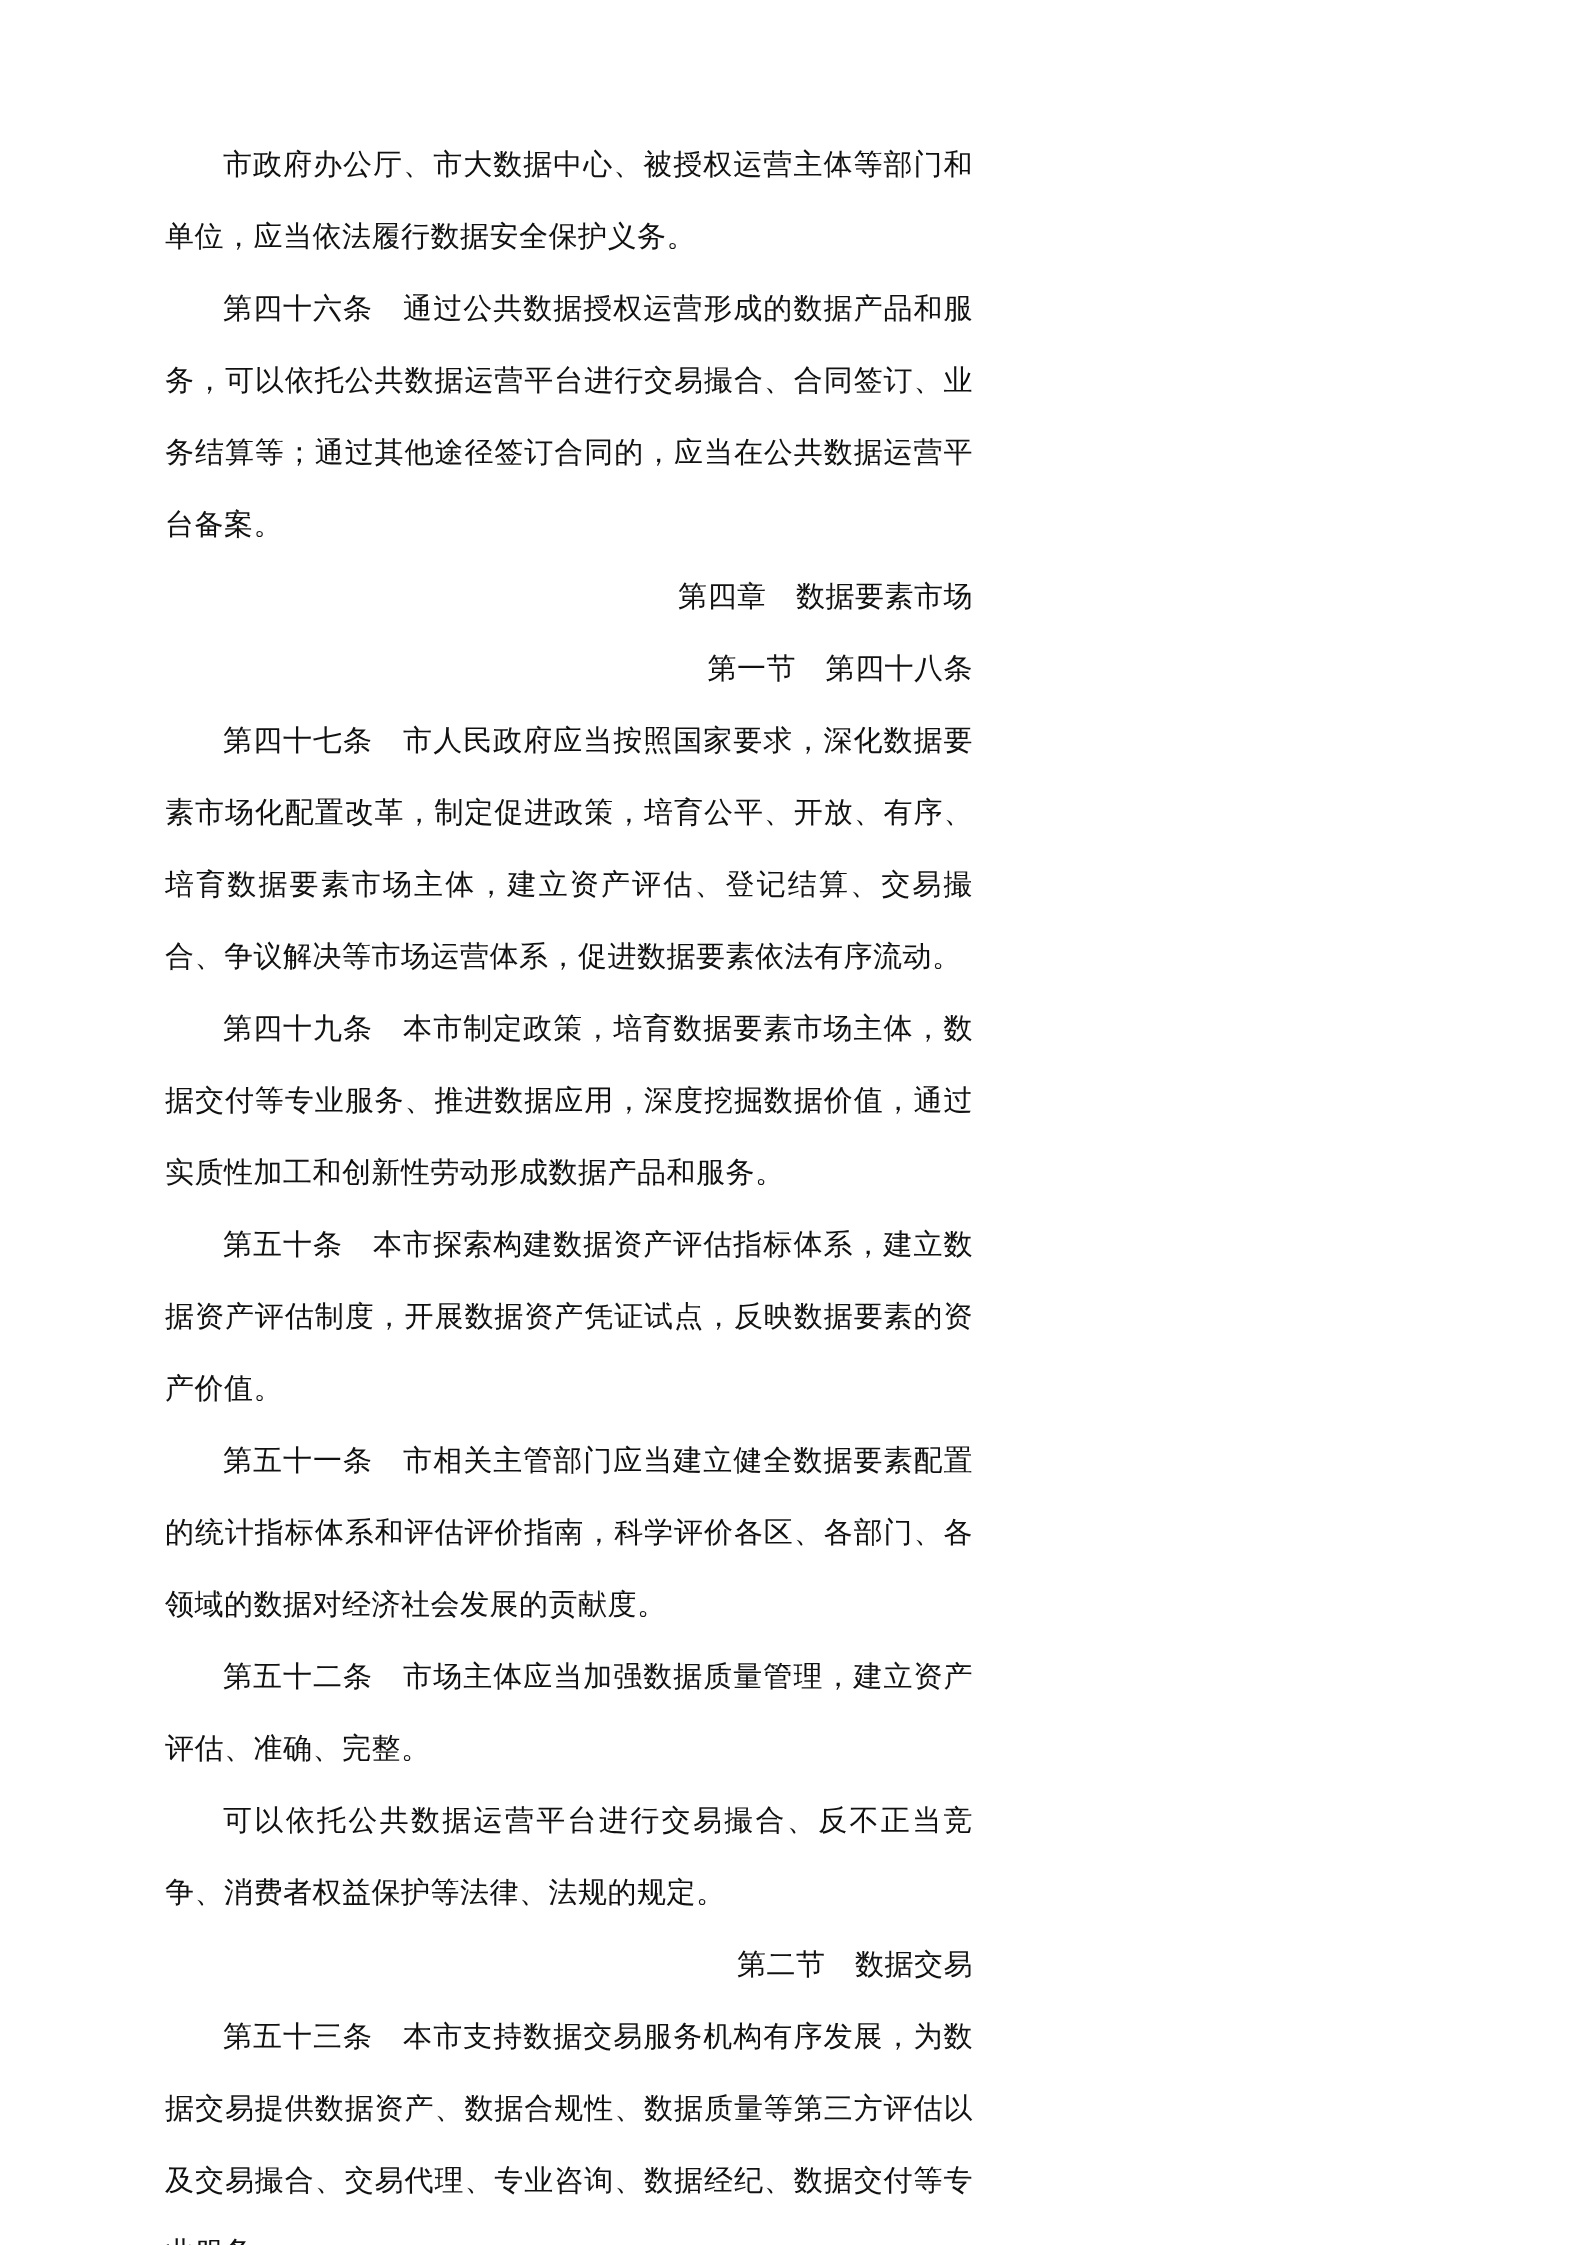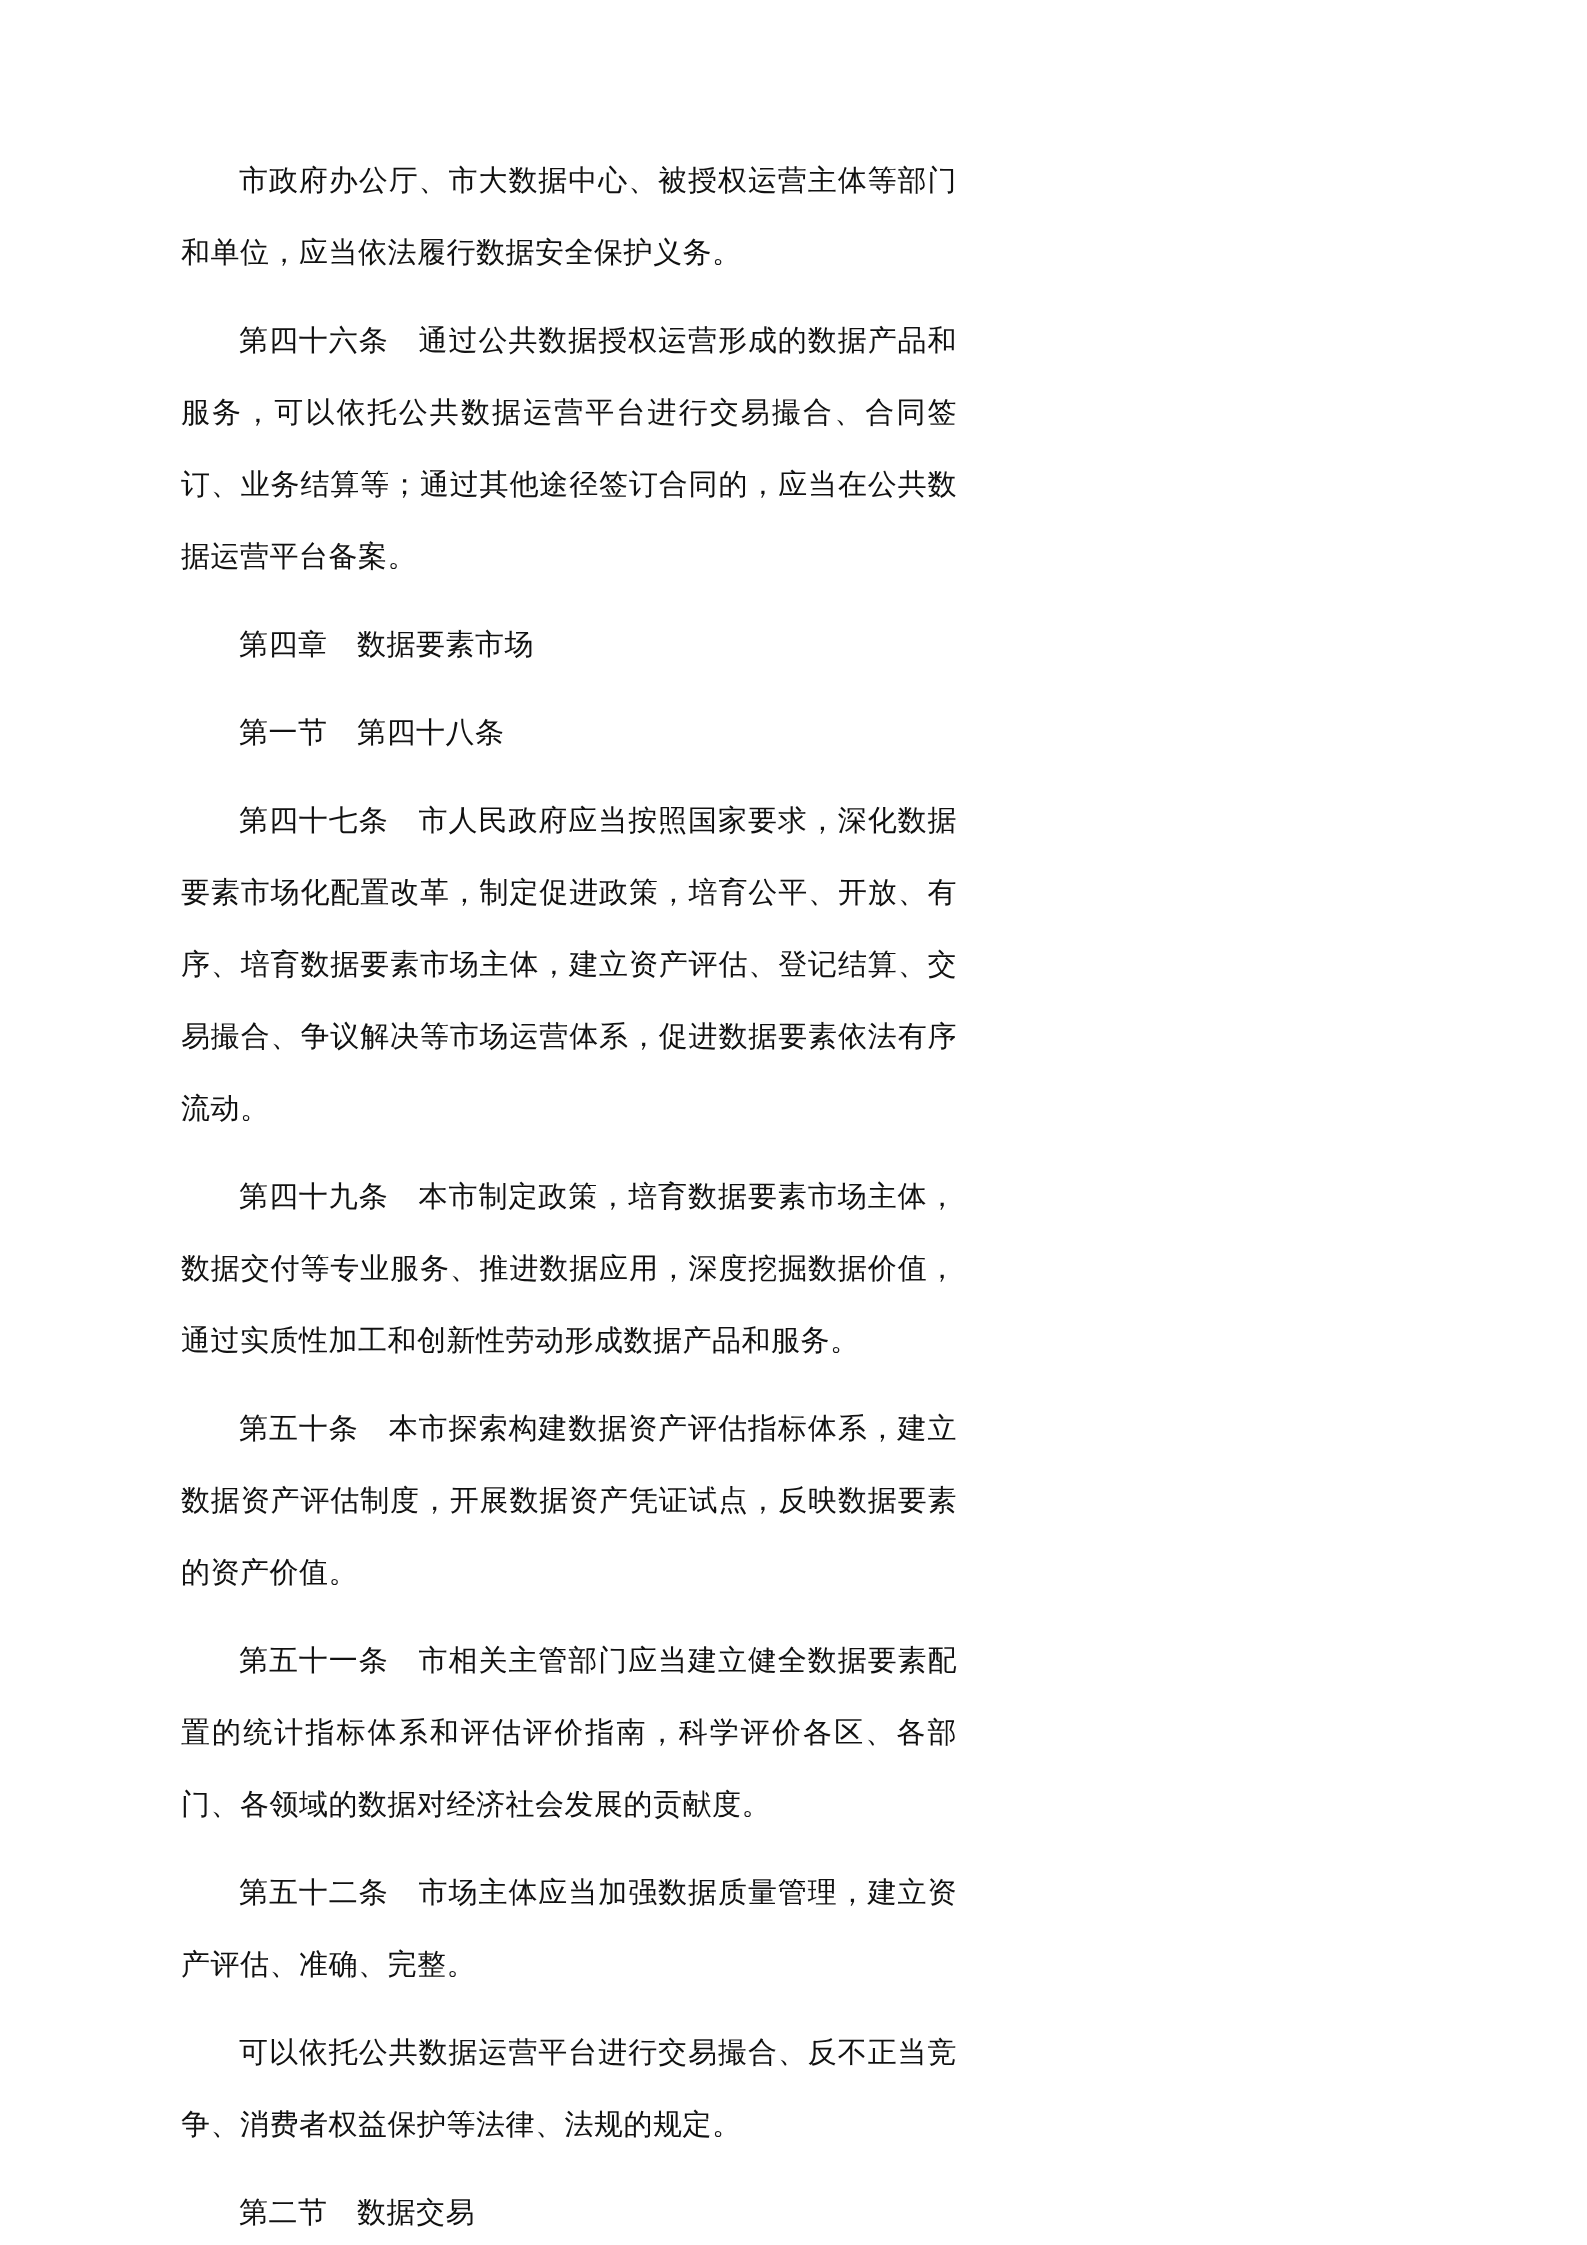--- a/index.html
+++ b/index.html
@@ -25,27 +25,27 @@
     width: 808px;
   }
   .para {
     font-family: "DejaVu Serif", "Liberation Serif", serif;
     font-size: 29px;
     line-height: 72px;
     color: #111111;
     text-align: justify;
     text-justify: inter-ideograph;
     text-indent: 2em;
-    margin: 16px;
+    margin: 0;
     letter-spacing: 0.5px;
     word-break: break-all;
     -webkit-font-smoothing: antialiased;
   }
   .para.heading {
-    text-align: left;
+    text-align: right;
   }
 </style>
 </head>
 <body>
 
 <div class="page">
   <div class="text-column">
 
     <p class="para">市政府办公厅、市大数据中心、被授权运营主体等部门和单位，应当依法履行数据安全保护义务。</p>
 

